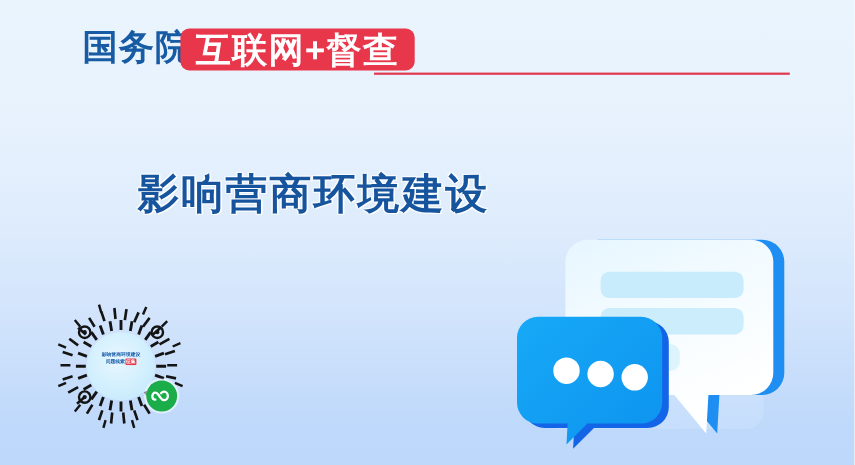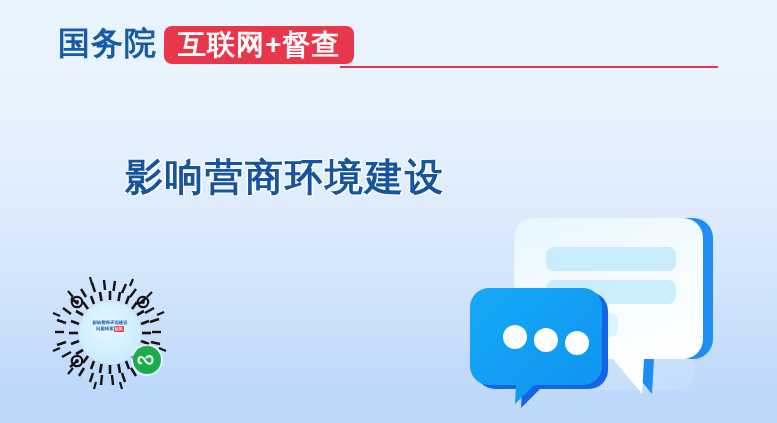--- a/index.html
+++ b/index.html
@@ -32,39 +32,39 @@
   
   #header {
     position: absolute;
     left: 0;
     top: 0;
     width: 777px;
     height: 88px;
   }
   #gov-logo {
     position: absolute;
-    left: 58px;
+    left: 75px;
     top: 24px;
     font-size: 32px;
     line-height: 38px;
     font-weight: bold;
     letter-spacing: 1px;
     color: #165ba4;
     white-space: nowrap;
   }
   #supervise-badge {
     position: absolute;
     left: 164px;
     top: 26px;
     height: 38px;
     padding: 0 14px;
     border-radius: 8px;
     background: #e8364b;
     color: #ffffff;
-    font-size: 28px;
+    font-size: 32px;
     line-height: 38px;
     font-weight: bold;
     letter-spacing: 1px;
     white-space: nowrap;
     box-sizing: border-box;
   }
   #header-rule {
     position: absolute;
     left: 340px;
     top: 66px;

